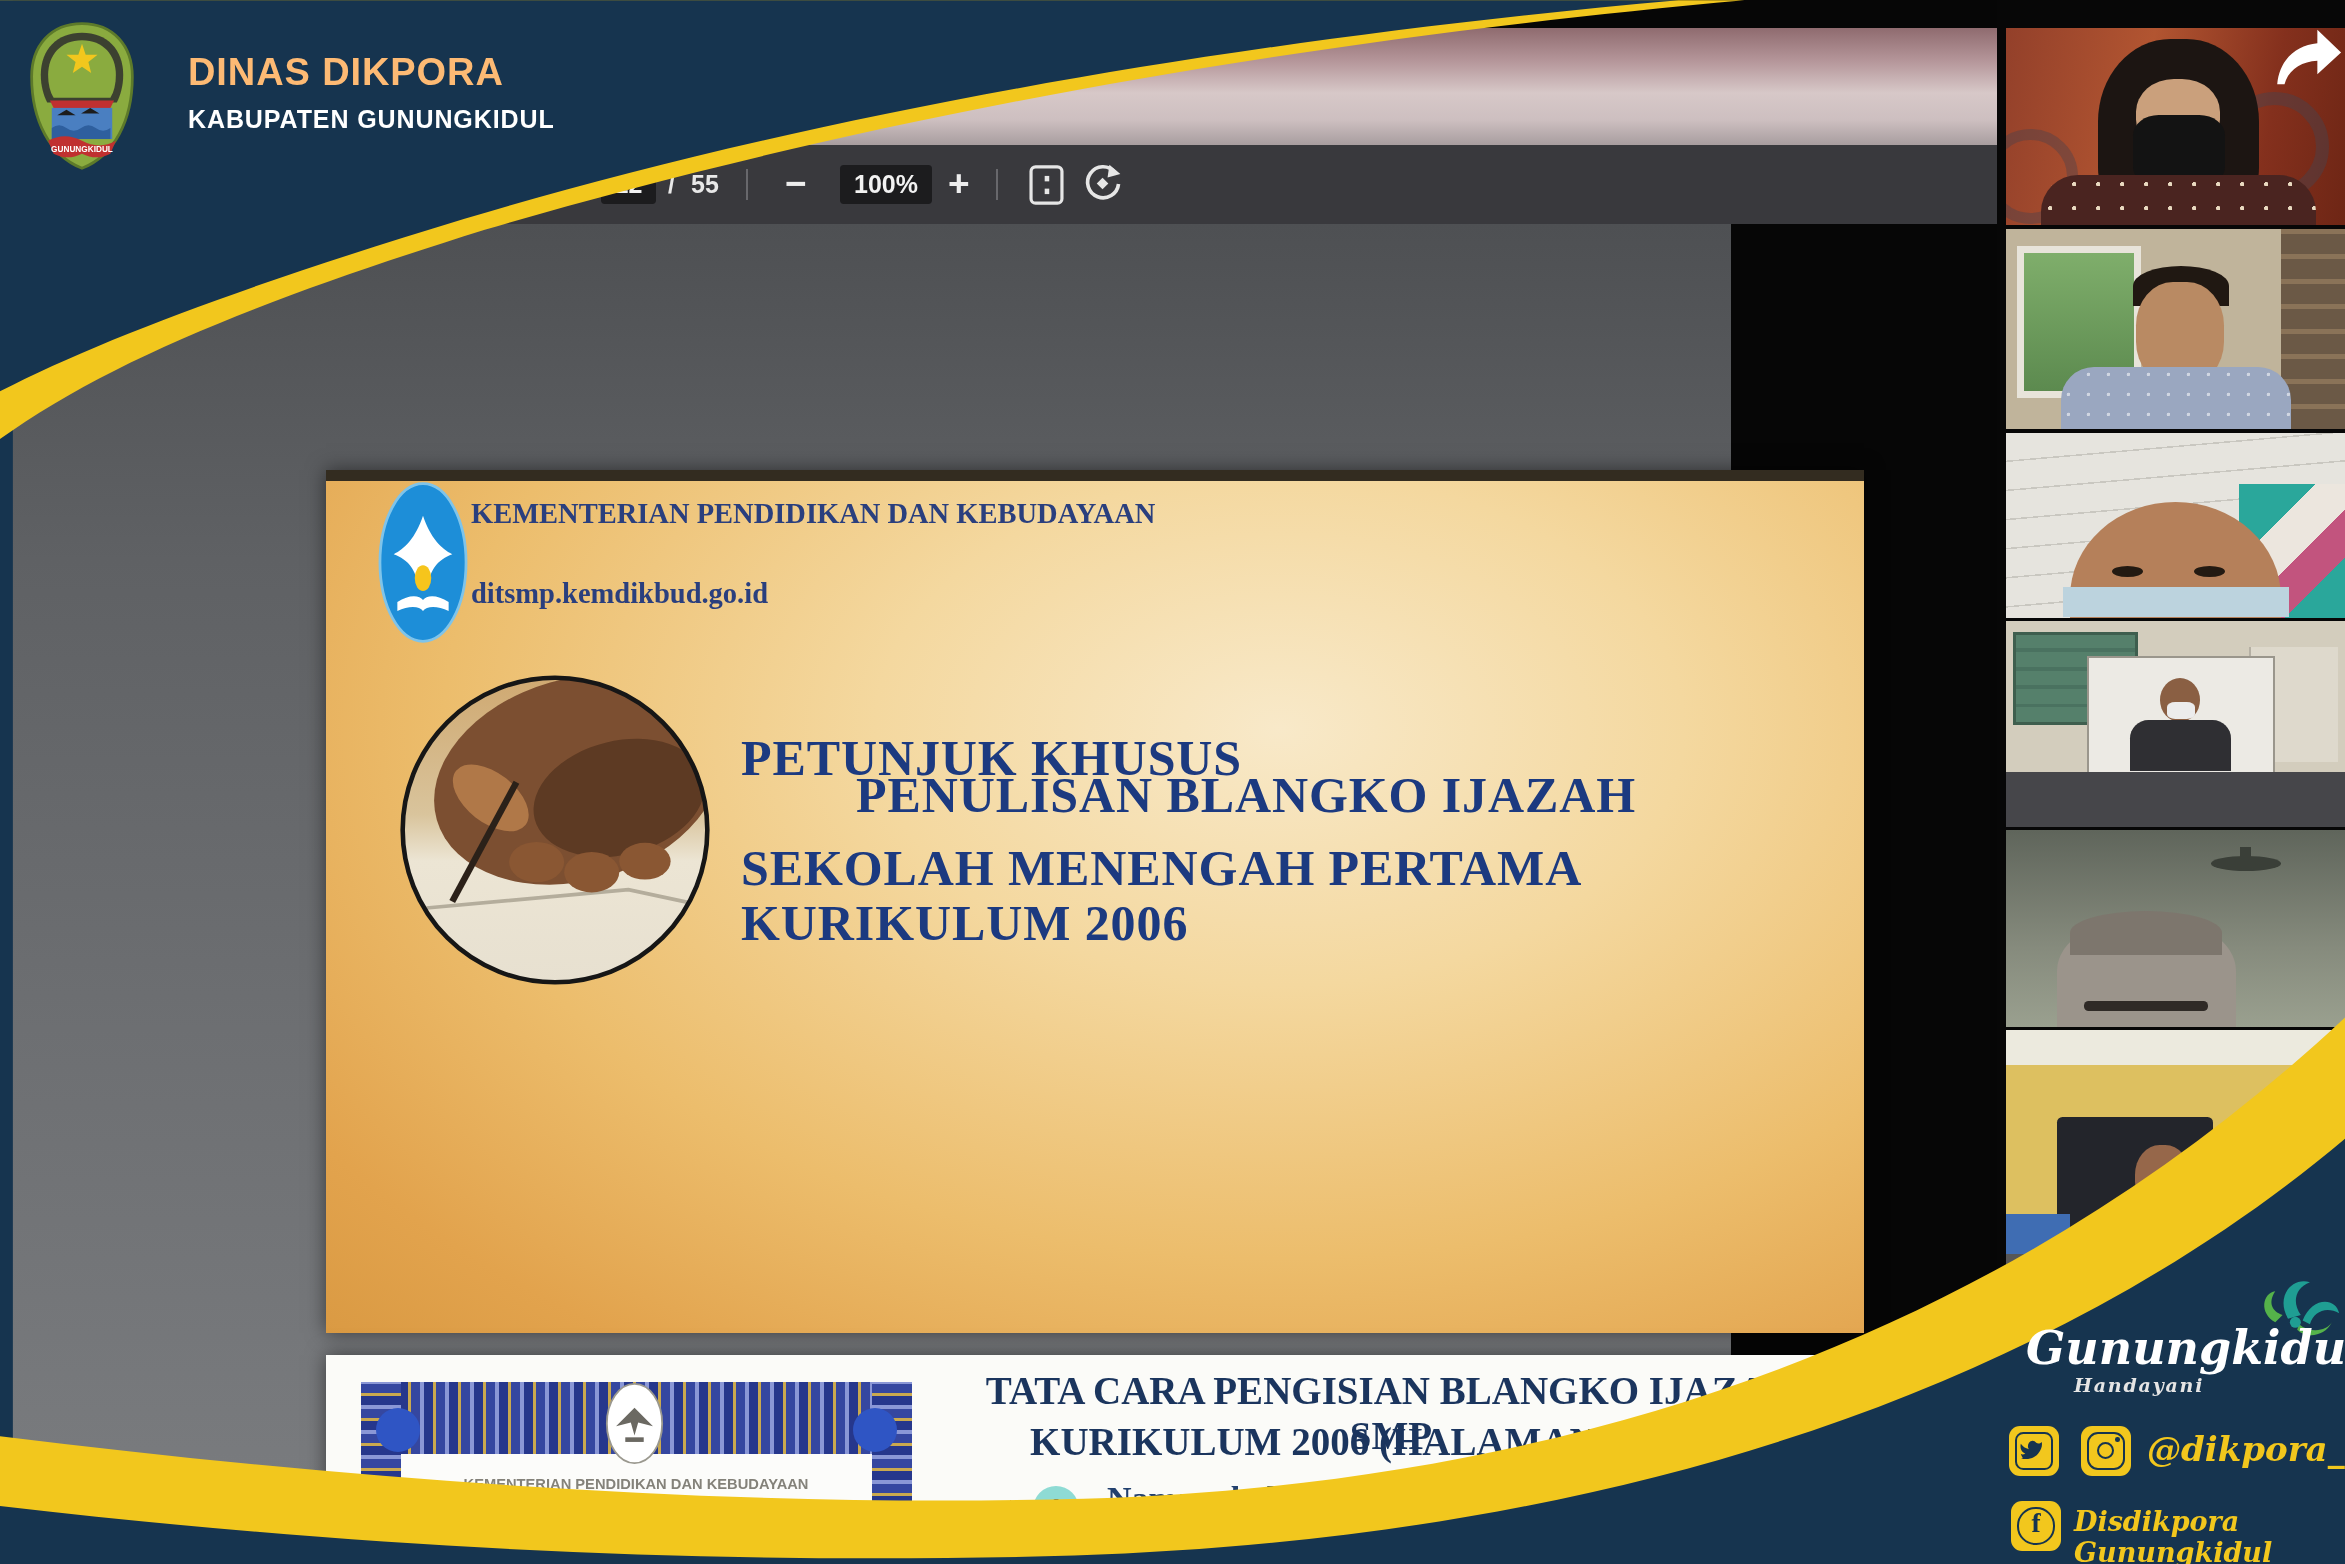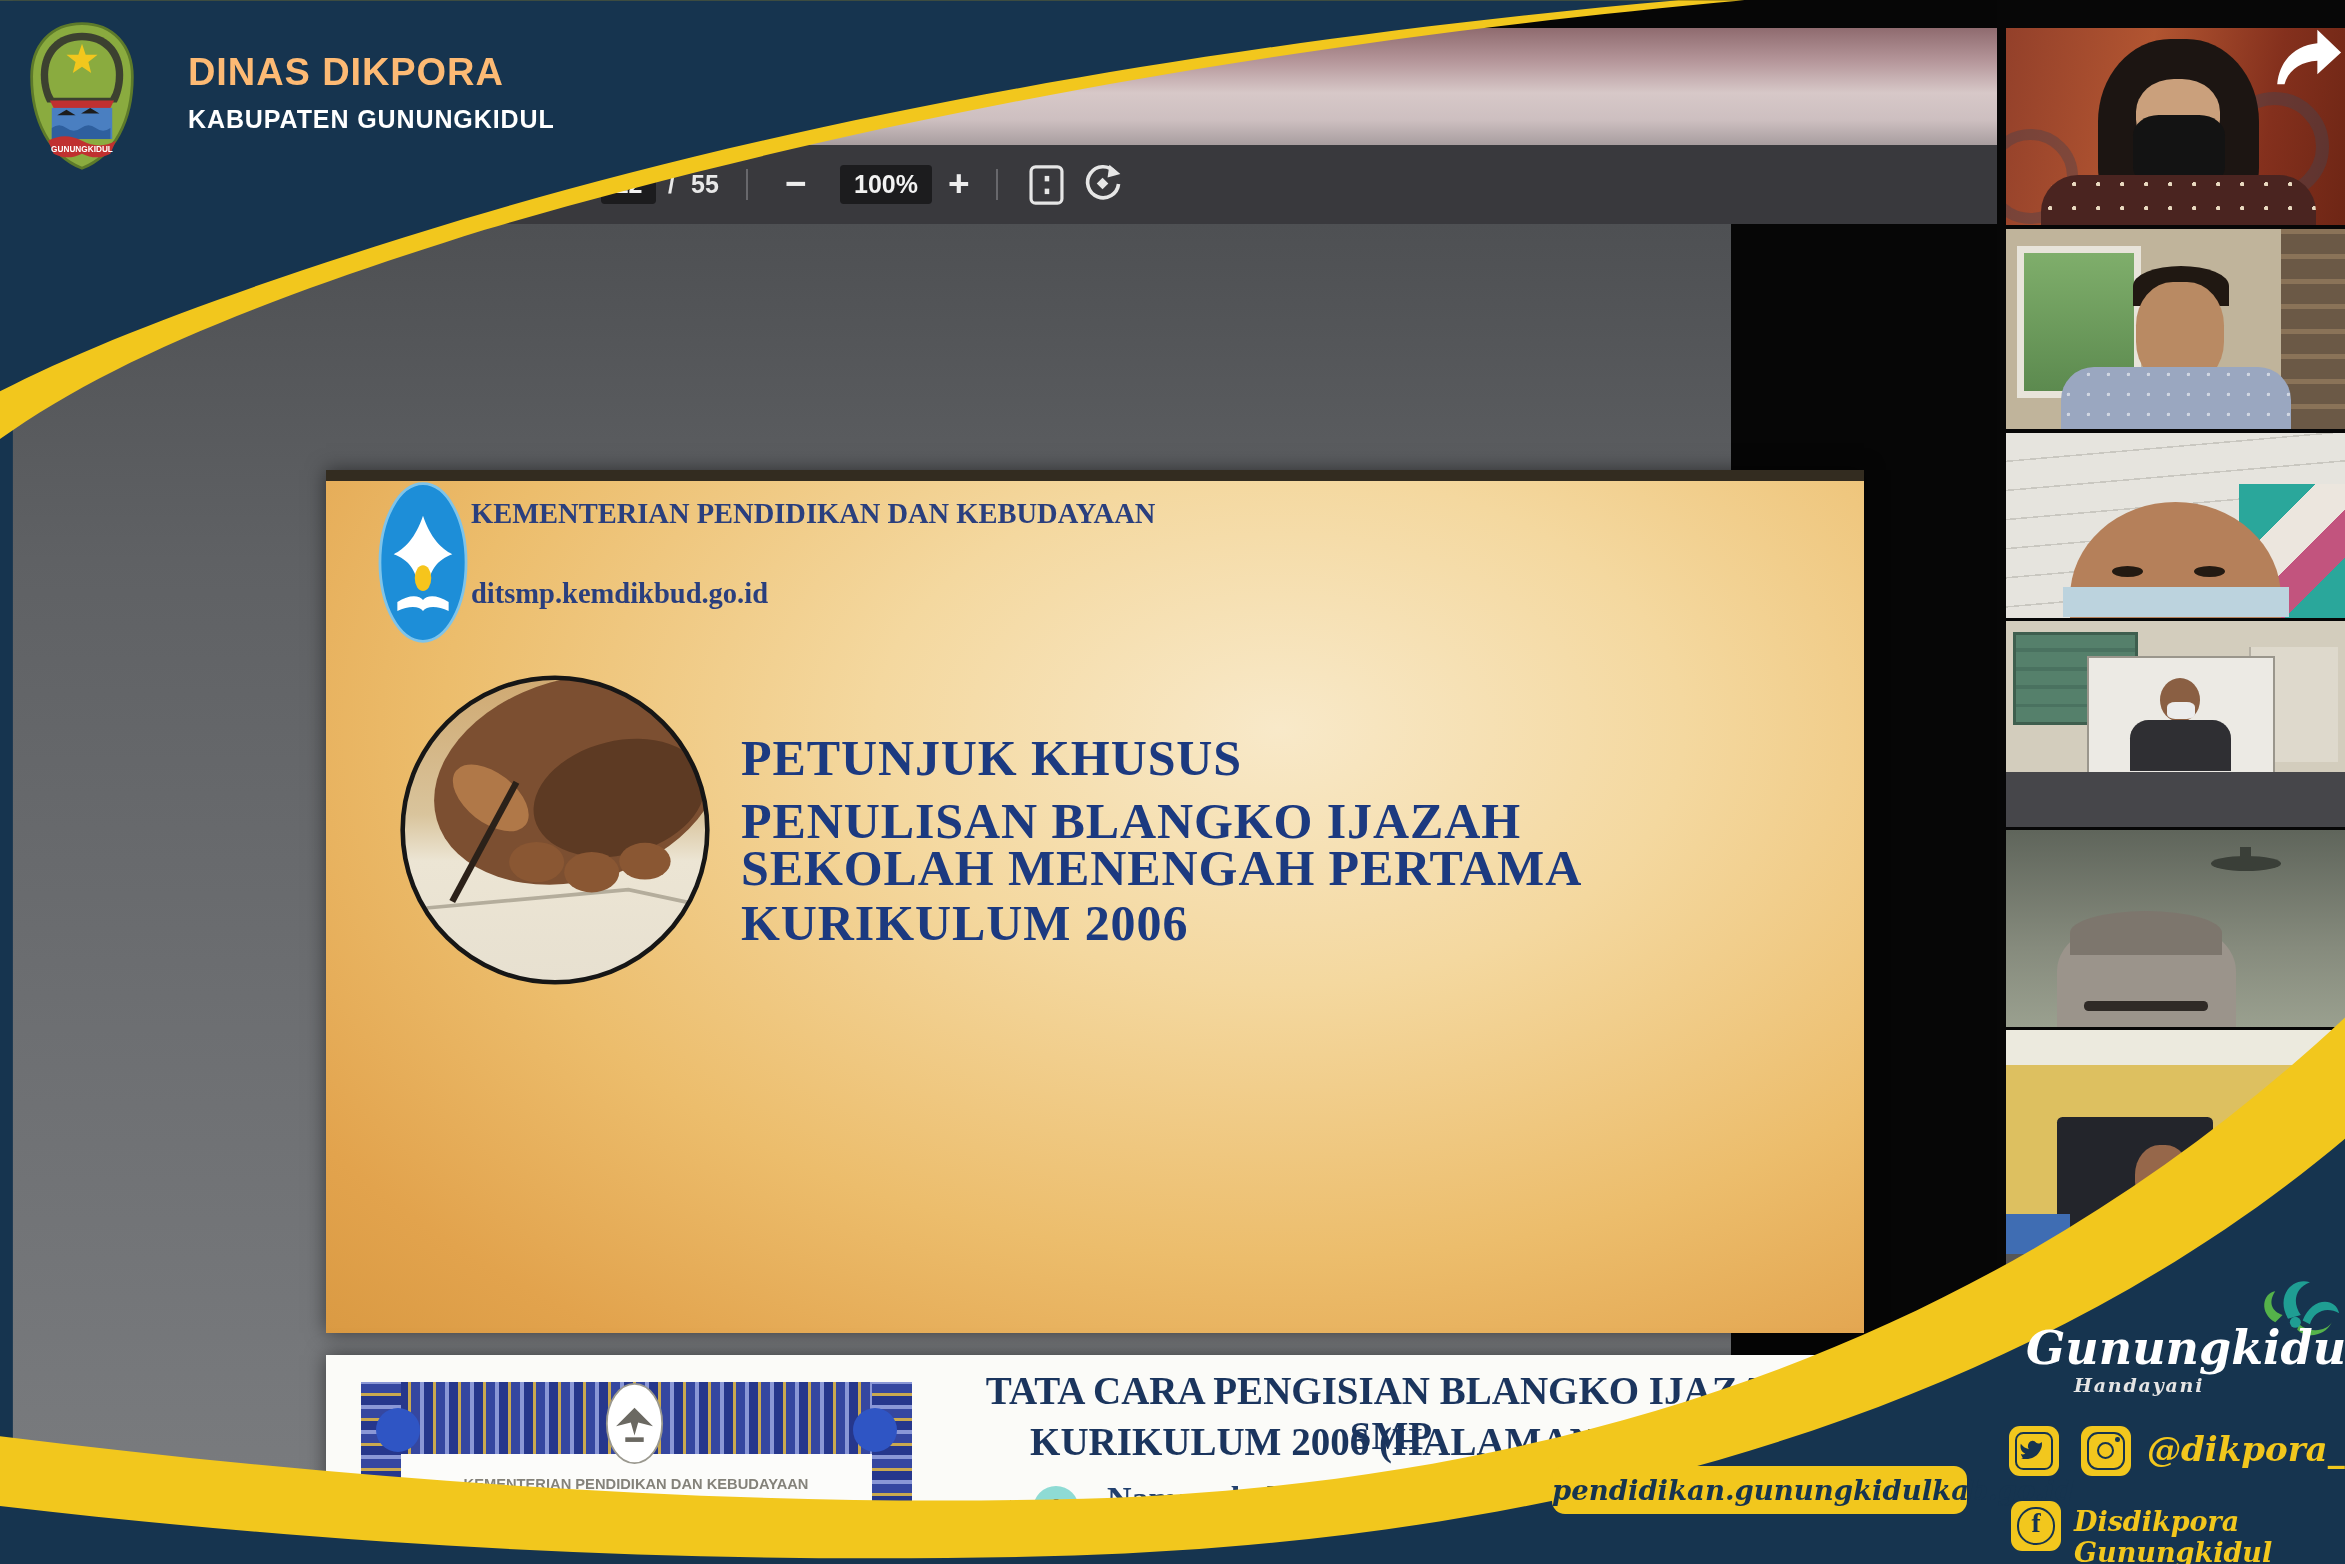--- a/index.html
+++ b/index.html
@@ -121,21 +121,21 @@
           <ellipse cx="150" cy="205" rx="30" ry="22" fill="#8a5733"></ellipse>
           <ellipse cx="210" cy="216" rx="30" ry="22" fill="#8a5733"></ellipse>
           <ellipse cx="268" cy="204" rx="28" ry="20" fill="#8a5733"></ellipse>
           <ellipse cx="100" cy="135" rx="48" ry="27" fill="#b07848" transform="rotate(38 100 135)"></ellipse>
           <line x1="128" y1="118" x2="58" y2="248" stroke="#2b2119" stroke-width="7"></line>
         </g>
         <circle cx="170" cy="170" r="166" fill="none" stroke="#161616" stroke-width="5"></circle>
       </svg>
 
       <div class="cover-title" style="top:259px;">PETUNJUK KHUSUS</div>
-      <div class="cover-title" style="top:322px;">PENULISAN BLANGKO IJAZAH</div>
+      <div class="cover-title" style="top:296px;text-align:center;">PENULISAN BLANGKO IJAZAH</div>
       <div class="cover-title" style="top:369px;">SEKOLAH MENENGAH PERTAMA</div>
       <div class="cover-title" style="top:424px;">KURIKULUM 2006</div>
     </div>
 
     <div id="slide2" class="abs">
       <div class="s2-title" style="top:13px;">TATA CARA PENGISIAN BLANGKO IJAZAH SMP</div>
       <div class="s2-title" style="top:64px;">KURIKULUM 2006 (HALAMAN DEPAN)</div>
 
       <div id="cert" class="abs">
         <div class="cert-bt"></div>
@@ -244,22 +244,20 @@
     <path d="M26,88 L96,88 L92,96 L30,96 Z" fill="#c03030"></path>
     <rect x="28" y="96" width="66" height="34" fill="#4a7fc1"></rect>
     <path d="M34,104 l10,-6 10,6 Z M60,102 l10,-6 10,6 Z" fill="#1c1c1c"></path>
     <path d="M28,118 q8,-6 16,0 q8,6 16,0 q8,-6 16,0 q8,6 16,0 l0,12 l-64,0 Z" fill="#2e5f9e"></path>
     <path d="M24,132 q18,-10 37,0 q19,10 37,0 l-6,14 q-15,8 -31,0 q-16,8 -31,0 Z" fill="#c03030"></path>
     <text x="61" y="144" text-anchor="middle" font-size="9" font-weight="bold" fill="#ffffff" font-family="Liberation Sans,sans-serif">GUNUNGKIDUL</text>
   </svg>
   <div class="abs" style="left:188px;top:51px;z-index:50;color:#fdba74;font-size:38px;font-weight:800;letter-spacing:0.9px;">DINAS DIKPORA</div>
   <div class="abs" style="left:188px;top:105px;z-index:50;color:#fff;font-size:25px;font-weight:700;letter-spacing:0.9px;">KABUPATEN GUNUNGKIDUL</div>
 
-  <div class="abs script" style="left:1552px;top:1466px;width:415px;height:48px;z-index:50;background:#f2c71d;
-       border-radius:13px;color:#16344f;font-size:27.5px;text-align:center;line-height:48px;">pendidikan.gunungkidulkab.go.id</div>
 
   <svg class="abs" style="left:2257px;top:1269px;z-index:50;" width="84" height="72" viewBox="0 0 92 78">
     <path d="M20,58 C2,48 6,26 20,24 C12,36 16,46 28,50 Z" fill="#55b24a"></path>
     <path d="M34,54 C20,30 38,8 58,14 C42,20 38,36 48,50 Z" fill="#1f9e93"></path>
     <path d="M50,56 C60,30 86,30 90,48 C76,40 62,46 58,60 Z" fill="#1f9e93"></path>
     <path d="M46,60 C58,70 76,68 82,58 C74,74 54,76 44,66 Z" fill="#55b24a"></path>
     <circle cx="42" cy="58" r="6" fill="#1f9e93"></circle>
   </svg>
   <div class="abs script" style="left:2026px;top:1321px;z-index:50;color:#ffffff;font-size:46px;">Gunungkidul</div>
   <div class="abs script" style="left:2074px;top:1374px;z-index:50;color:#e5e5e5;font-size:19px;letter-spacing:1.8px;">Handayani</div>

